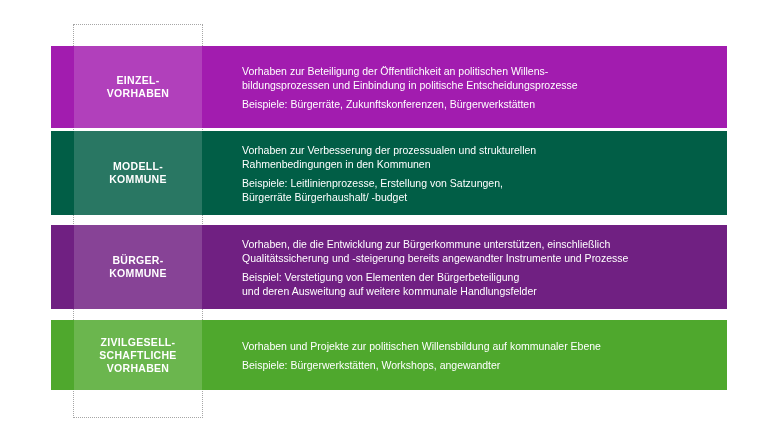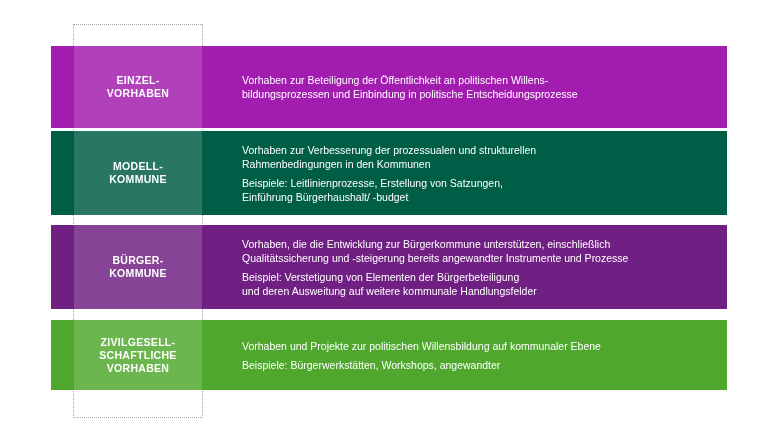--- a/index.html
+++ b/index.html
@@ -89,38 +89,41 @@
       <div class="label">
         <span class="line">EINZEL-</span>
         <span class="line">VORHABEN</span>
       </div>
     </div>
     <div class="content">
       <p class="desc">
         <span class="line">Vorhaben zur Beteiligung der Öffentlichkeit an politischen Willens-</span>
         <span class="line">bildungsprozessen und Einbindung in politische Entscheidungsprozesse</span>
       </p>
+      <p class="examples">
+        <span class="line">Beispiele: Bürgerräte, Zukunftskonferenzen, Bürgerwerkstätten</span>
+      </p>
     </div>
   </div>
 
   <div class="band" style="top: 131px; height: 84px; background: rgb(1, 94, 70);">
     <div class="label-box">
       <div class="label">
         <span class="line">MODELL-</span>
         <span class="line">KOMMUNE</span>
       </div>
     </div>
     <div class="content">
       <p class="desc">
         <span class="line">Vorhaben zur Verbesserung der prozessualen und strukturellen</span>
         <span class="line">Rahmenbedingungen in den Kommunen</span>
       </p>
       <p class="examples">
         <span class="line">Beispiele: Leitlinienprozesse, Erstellung von Satzungen,</span>
-        <span class="line">Einführung Bürgerhaushalt/ -budget</span>
+        <span class="line">Bürgerräte Bürgerhaushalt/ -budget</span>
       </p>
     </div>
   </div>
 
   <div class="band" style="top: 225px; height: 84px; background: rgb(112, 32, 130);">
     <div class="label-box">
       <div class="label">
         <span class="line">BÜRGER-</span>
         <span class="line">KOMMUNE</span>
       </div>

